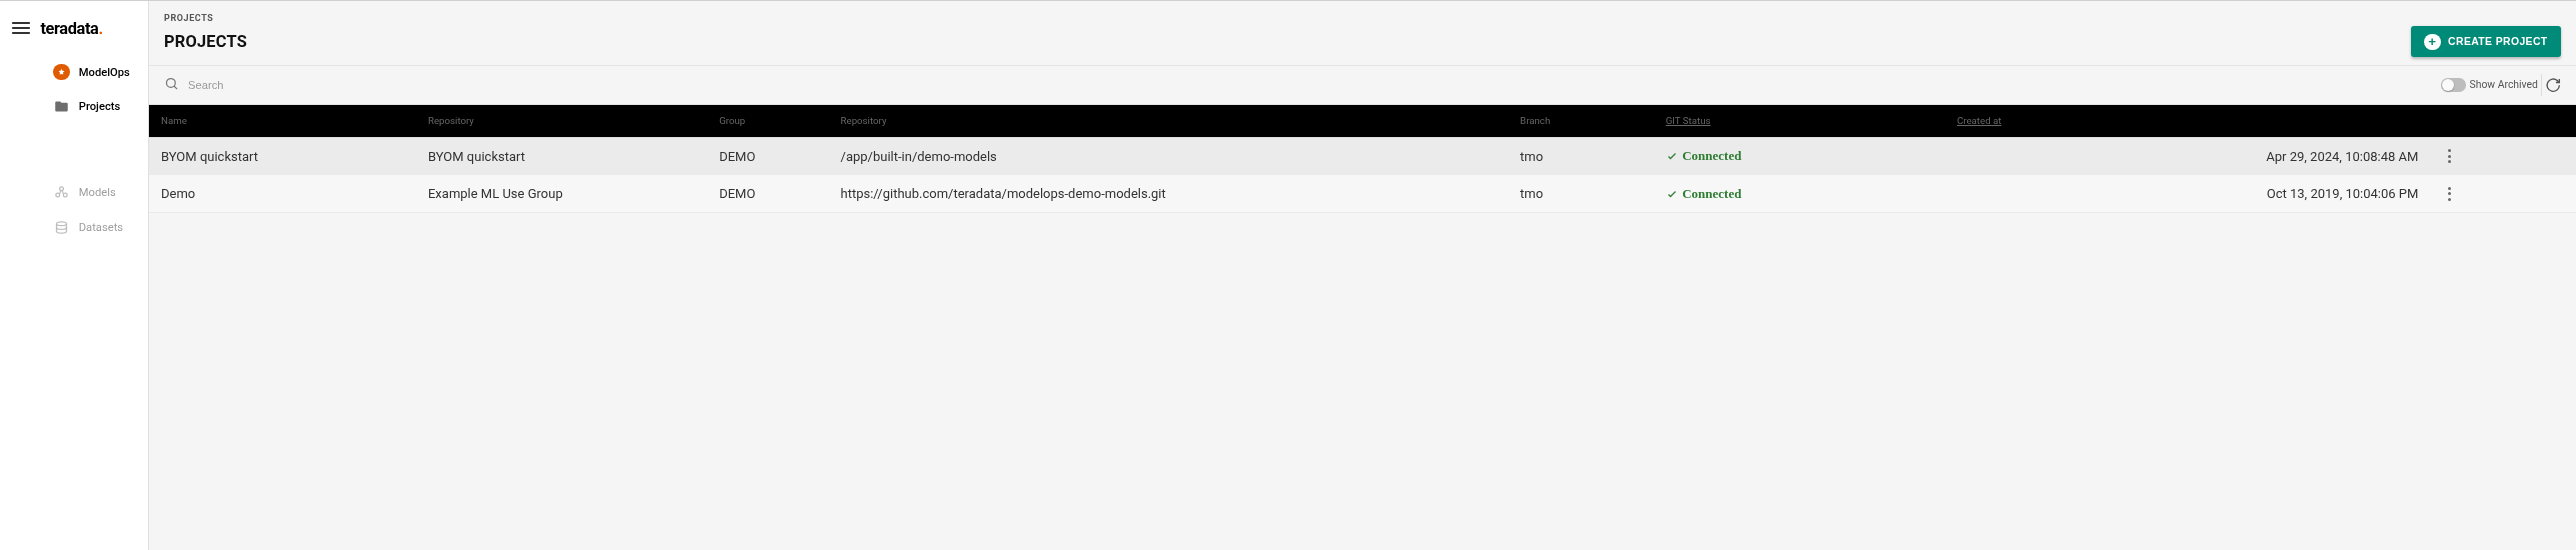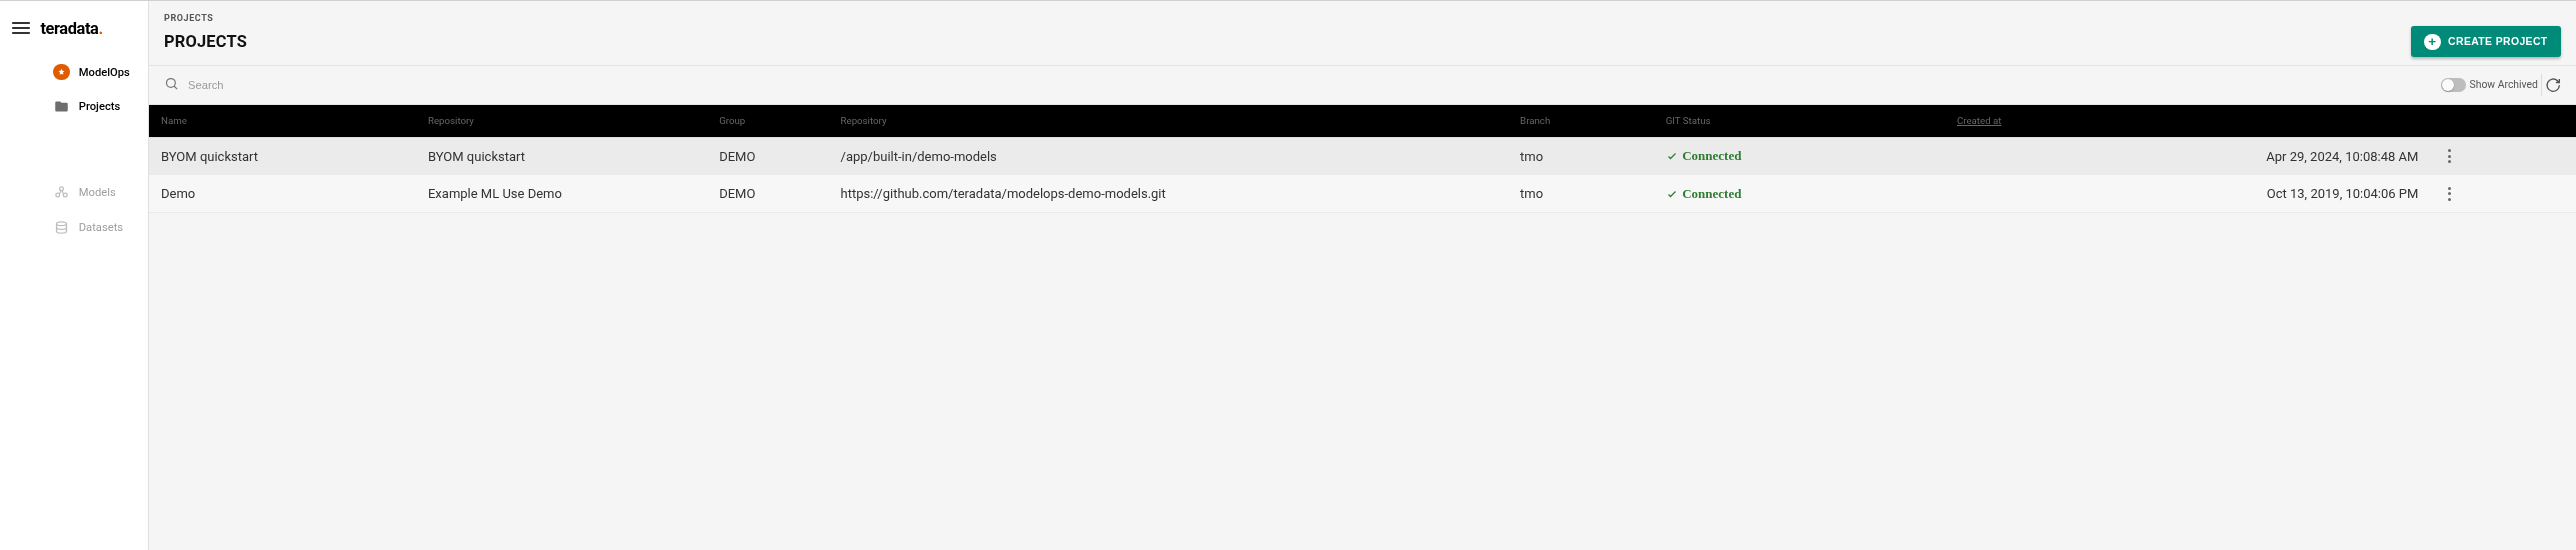--- a/index.html
+++ b/index.html
@@ -132,21 +132,21 @@
     .git-connected svg { stroke:#2e7d32; }
     .kebab { width:15px; display:flex; flex-direction:column; align-items:center; gap:2.2px; cursor:pointer;}
     .kebab span { width:3px; height:3px; background:#666; border-radius:50%; }
 
     
     .col-name { width:11%; }
     .col-desc { width:12%; }
     .col-group { width:5%; }
     .col-repo { width:28%; }
     .col-branch { width:6%; }
-    .col-git { width:12%; }
+    .col-git { width:12%;text-decoration:underline; }
     .col-created { width:20%;text-decoration:underline; }
     .col-menu { width:30px; }
   </style>
 </head>
 <body>
 
 <div class="app">
 
   <aside class="sidebar">
     <div class="sidebar-header">
@@ -273,21 +273,21 @@
           <td>
             <div class="kebab">
                 <span></span>
                 <span></span>
                 <span></span>
               </div>
           </td>
         </tr>
         <tr>
           <td>Demo</td>
-          <td>Example ML Use Demo</td>
+          <td>Example ML Use Group</td>
           <td>DEMO</td>
           <td>https://github.com/teradata/modelops-demo-models.git</td>
           <td>tmo</td>
           <td>
             <span class="git-connected">
               <svg width="12" height="12" viewBox="0 0 24 24" fill="none" stroke-width="2.5">
                   <path d="M5 13l4 4L19 7"></path>
                 </svg>
               <span>Connected</span>
             </span>

